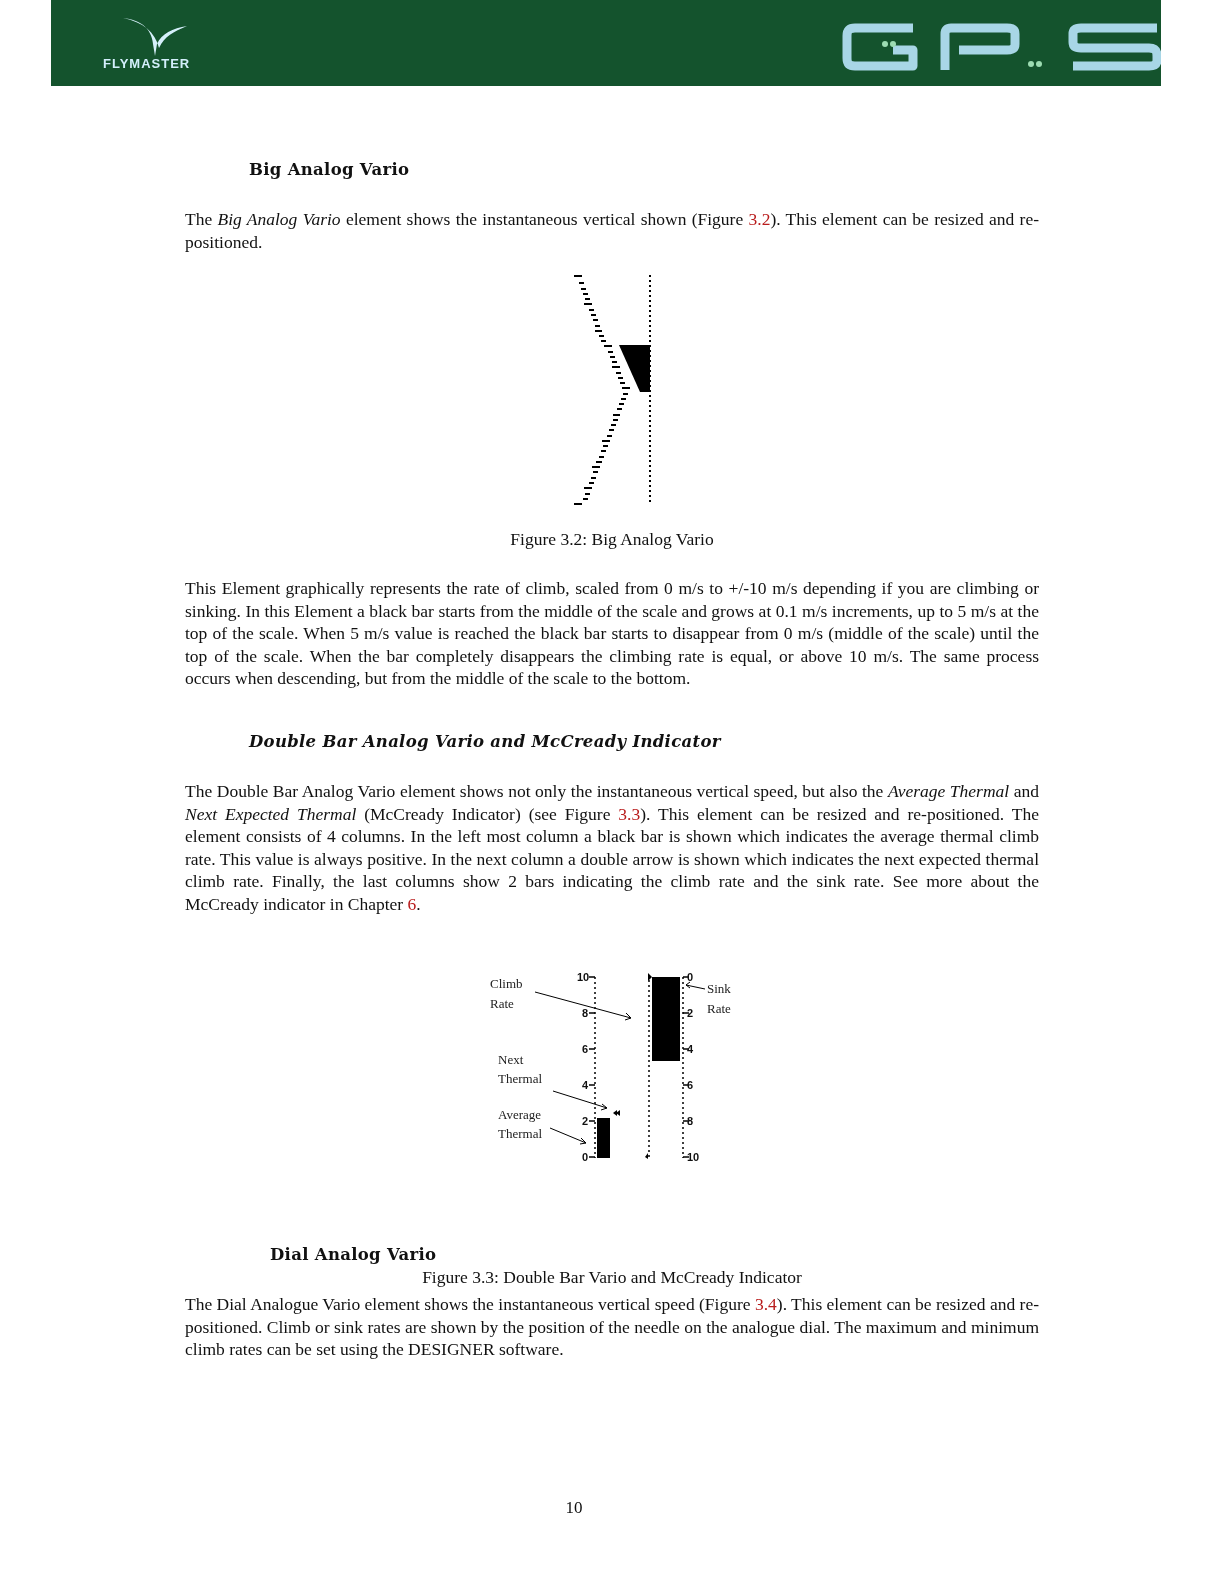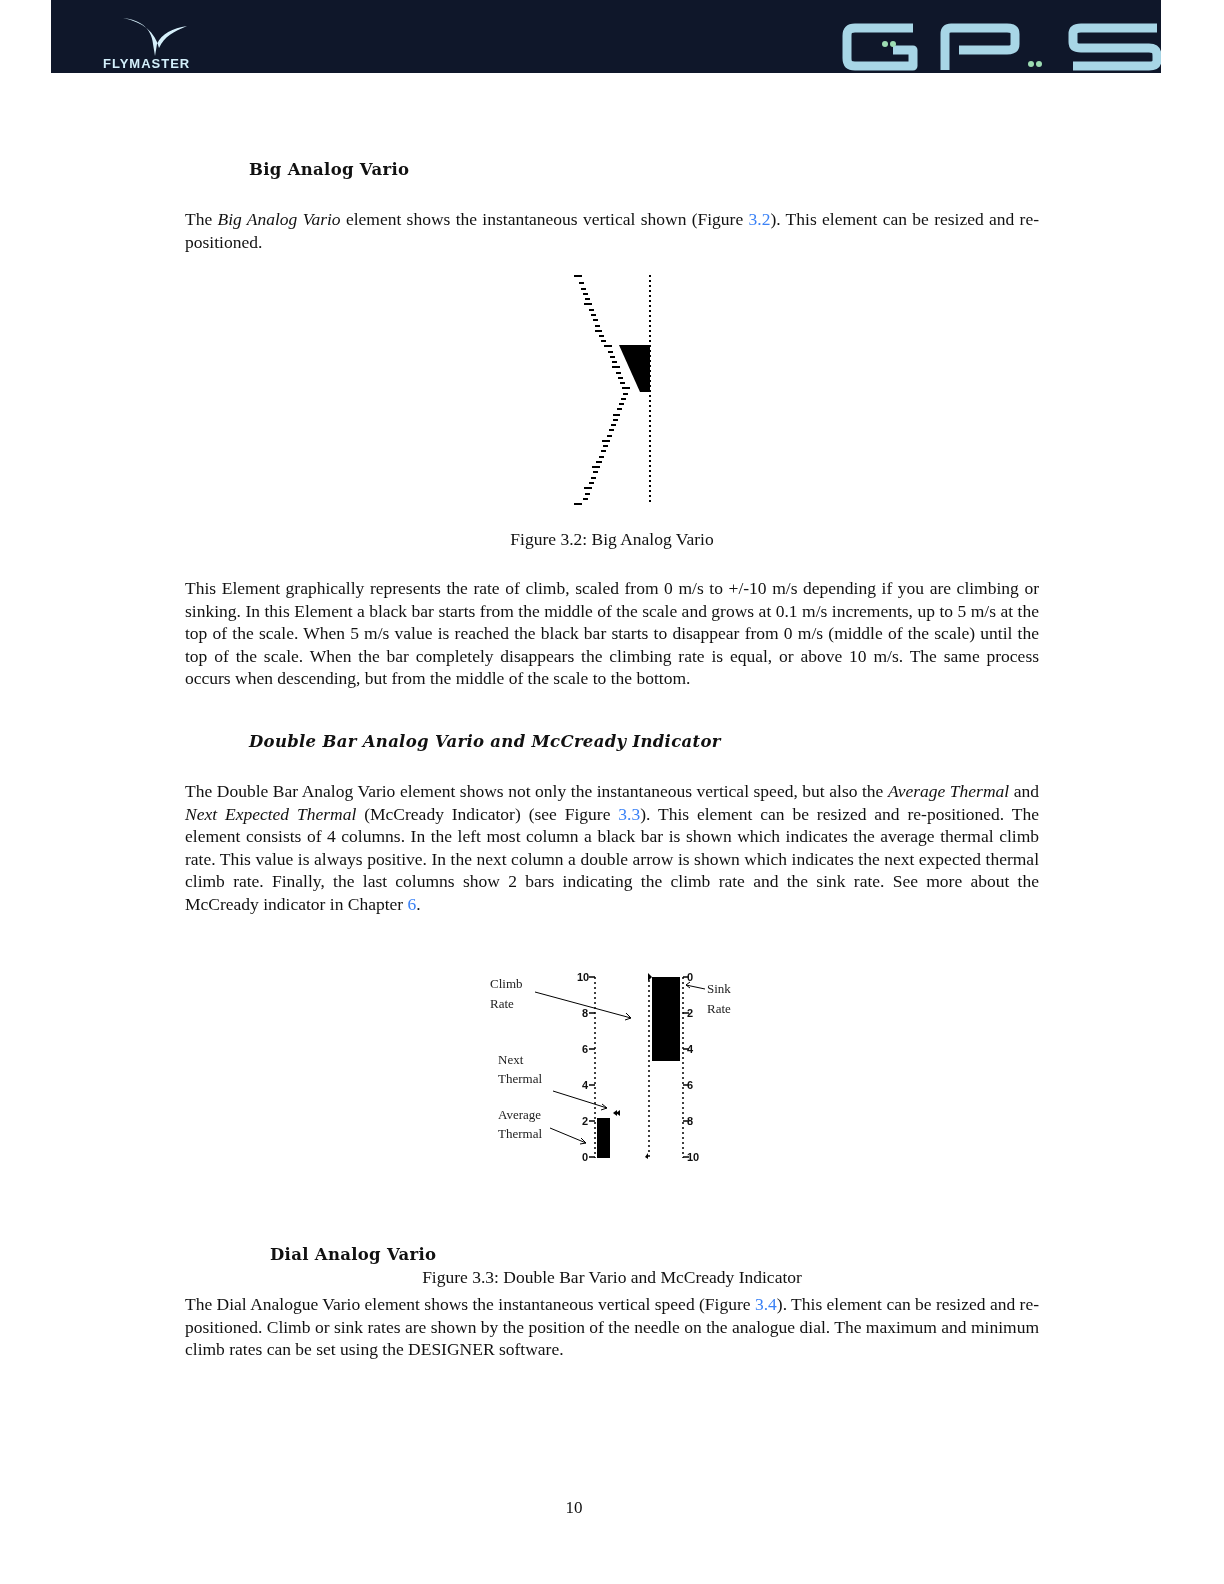--- a/index.html
+++ b/index.html
@@ -1,29 +1,29 @@
 <!DOCTYPE html>
 <html><head>
 <meta charset="utf-8">
 <style>
   html, body { margin: 0; padding: 0; background: #ffffff; }
   body { width: 1224px; height: 1584px; position: relative; overflow: hidden;
          font-family: "DejaVu Serif", "Liberation Serif", serif; color: #111; }
-  .banner { position: absolute; left: 51px; top: 0; width: 1110px; height: 73px; background: #0f172a; }
+  .banner { position: absolute; left: 51px; top: 0; width: 1110px; height: 86px; background: #14532d; }
   .banner .logo { position: absolute; left: 52px; top: 56px; font-family: "Liberation Sans", sans-serif;
                   font-size: 13px; font-weight: bold; letter-spacing: 1px; color: #d3effb; }
   .banner .bird { position: absolute; left: 70px; top: 14px; }
   .banner .gps { position: absolute; left: 790px; top: 20px; }
   .content { position: absolute; left: 185px; width: 854px; font-family: "Liberation Serif", serif;
              font-size: 17.5px; line-height: 22.5px; text-align: justify; }
   .heading { position: absolute; left: 249px; font-family: "DejaVu Serif", serif; font-weight: bold;
              font-size: 16.5px; letter-spacing: 0.3px; }
   .caption { position: absolute; left: 0; width: 1224px; text-align: center;
              font-family: Liberation Serif, serif; font-size: 17.5px; }
-  .link { color: #3b82f6; }
+  .link { color: #b91c1c; }
   .figure { position: absolute; }
   .pagenum { position: absolute; left: 0; width: 1148px; text-align: center; top: 1498px;
              font-family: "Liberation Serif", serif; font-size: 17px; }
   .footer { position: absolute; left: 7px; top: 1630px; font-family: Liberation Sans, sans-serif;
             font-size: 15px; color: #555; }
   .footer a { color: #1a1aa6; text-decoration: underline; }
   .fig-label { font-family: "Liberation Serif", serif; font-size: 13px; fill: #222; }
   .fig-tick { font-family: "Liberation Sans", sans-serif; font-size: 11px; font-weight: bold; fill: #111; }
 </style>
 </head>

